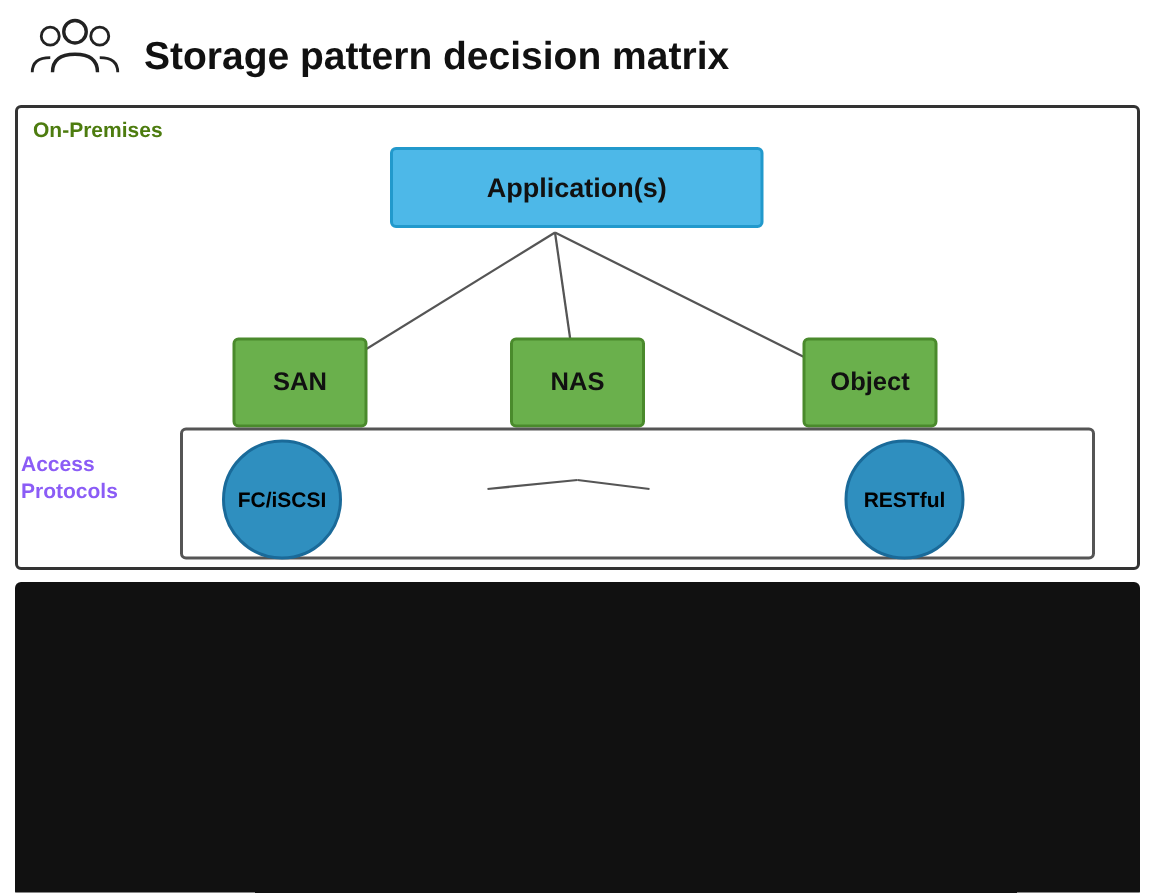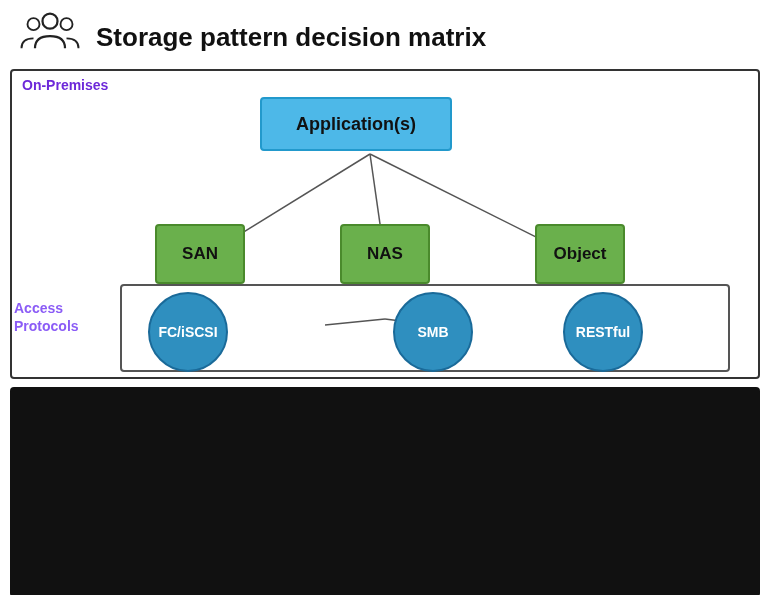--- a/index.html
+++ b/index.html
@@ -42,29 +42,29 @@
       border: 2px solid #333;
       border-radius: 4px;
       background: transparent;
     }
     .on-premises-label {
       position: absolute;
       top: 6px;
       left: 10px;
       font-size: 14px;
       font-weight: bold;
-      color: #6d28d9;
+      color: #4d7c0f;
     }
 
     
     .app-box {
       position: absolute;
       top: 28px;
       left: 260px;
-      width: 192px;
+      width: 249px;
       height: 54px;
       background: #4db8e8;
       border: 2px solid #2299cc;
       border-radius: 4px;
       display: flex;
       align-items: center;
       justify-content: center;
       font-size: 18px;
       font-weight: bold;
       color: #111;
@@ -115,21 +115,21 @@
       width: 80px;
       height: 80px;
       background: #2f8fbf;
       border: 2px solid #1a6a99;
       border-radius: 50%;
       display: flex;
       align-items: center;
       justify-content: center;
       font-size: 14px;
       font-weight: bold;
-      color: #ffffff;
+      color: #000000;
       top: 223px;
     }
 
     
     .aws-section {
       position: absolute;
       top: 318px;
       left: 10px;
       width: 750px;
       height: 210px;
@@ -221,23 +221,20 @@
 
   <div class="protocols-label">
     <span style="white-space: pre-line;">Access<br>Protocols</span>
   </div>
 
   <div class="protocol-circle" style="left:148px;">
     <span>FC/iSCSI</span>
   </div>
 
 
-  <div class="protocol-circle" style="left:393px;">
-    <span>SMB</span>
-  </div>
 
   <div class="protocol-circle" style="left:563px;">
     <span>RESTful</span>
   </div>
 
   <div class="aws-section">
     
     
 
     

